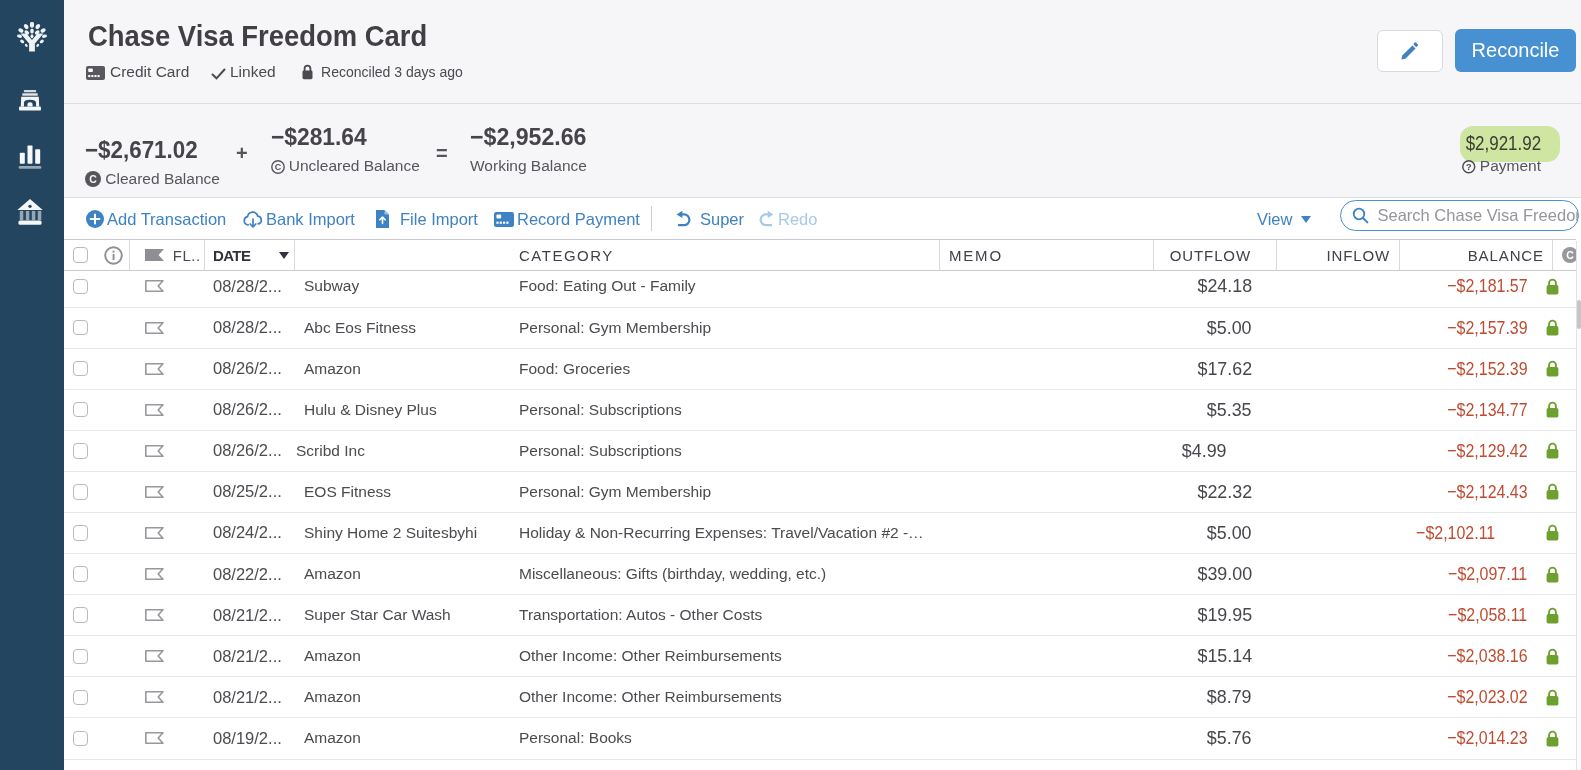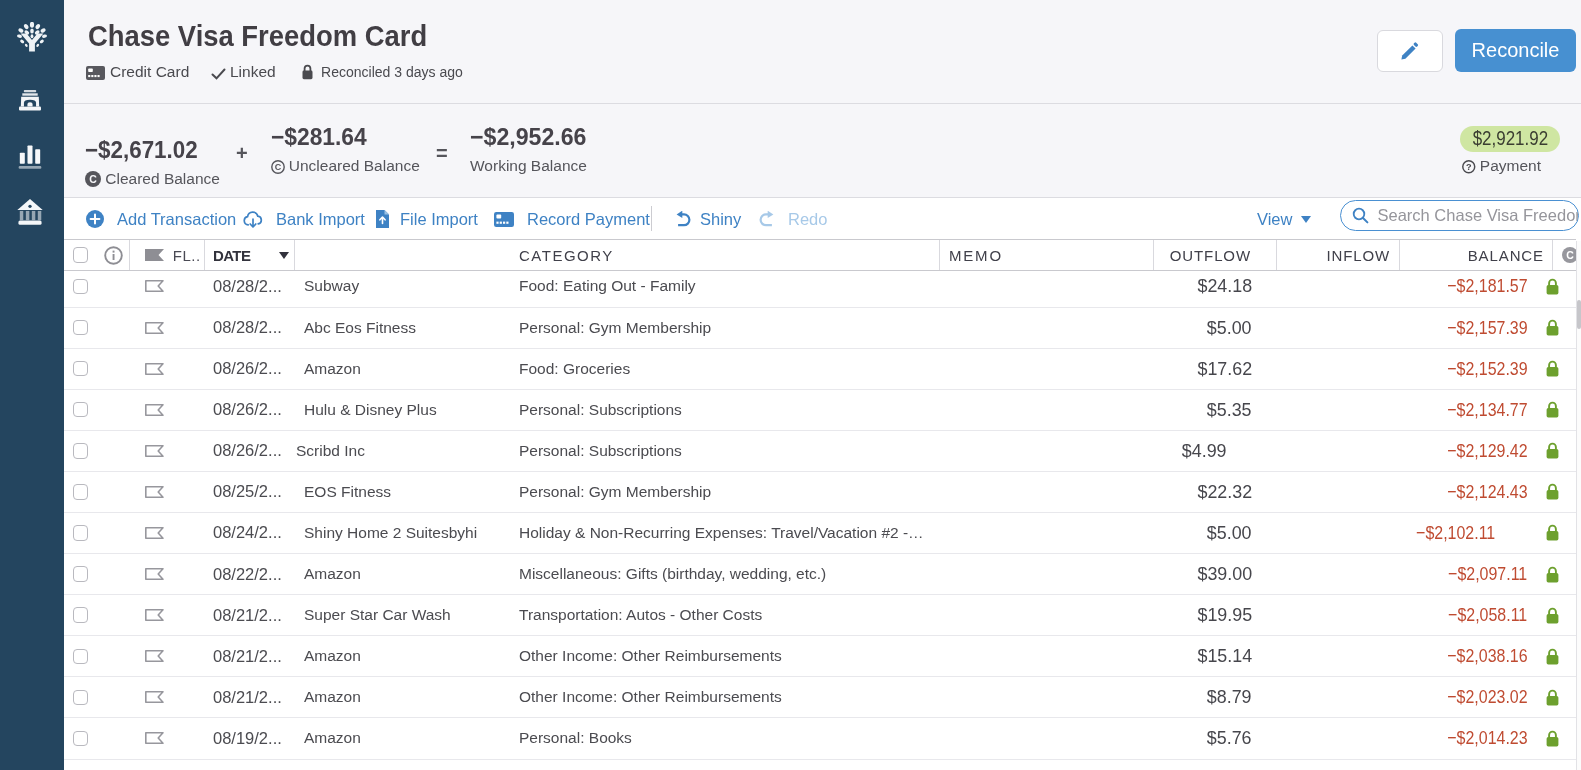--- a/index.html
+++ b/index.html
@@ -8,21 +8,21 @@
 .sidebar { position:absolute; left:0; top:0; width:64px; height:770px; background:#24455f; }
 .sb-ic { position:absolute; left:0; width:64px; text-align:center; }
 .main { position:absolute; left:64px; top:0; width:1517px; height:770px; }
 .hdr { position:absolute; left:0; top:0; width:1517px; height:104px; background:#f6f6f9; border-bottom:1px solid #dcdce1; }
 .title { position:absolute; left:24px; top:20px; font-size:29px; font-weight:700; color:#413e44; transform:scaleX(0.945); transform-origin:0 0; white-space:nowrap; }
 .meta { position:absolute; left:0; top:63px; height:20px; font-size:15.5px; color:#4a4a4f; width:600px; } .meta i { font-style:normal; position:absolute; top:0; white-space:nowrap; }
 .balbar { position:absolute; left:0; top:104px; width:1517px; height:94px; background:#f6f6f9; border-bottom:1px solid #dcdce1; }
 .bignum { font-size:24px; font-weight:700; color:#46434a; transform-origin:0 0; white-space:nowrap; }
 .blabel { font-size:15.5px; color:#55555b; margin-top:6px; }
 .toolbar { position:absolute; left:0; top:198px; width:1517px; height:42px; background:#fff; }
-.tlink { position:absolute; top:0; height:42px; display:flex; align-items:center; gap:13px;
+.tlink { position:absolute; top:0; height:42px; display:flex; align-items:center; gap:3px;
   color:#3e82c4; font-size:16.5px; }
 .thead { position:absolute; left:0; top:239px; width:1512px; height:32px; background:#fff;
   border-top:1px solid #c9c9ce; border-bottom:1px solid #c9c9ce; font-size:15px; color:#40404a; }
 .hc { position:absolute; top:0; height:30px; display:flex; align-items:center; border-right:1px solid #d9d9de; }
 .rows { position:absolute; left:0; top:271px; width:1512px; height:499px; overflow:hidden; }
 .row { position:relative; width:1512px; height:41.1px; border-bottom:1px solid #e8e8ec; font-size:15.5px; color:#4b4b50; }
 .rc { position:absolute; top:0; height:40px; display:flex; align-items:center; }
 .num { justify-content:flex-end; }
 .red { color:#bf4b31; }
 .cb { width:15.5px; height:15.5px; border:1.5px solid #b9b9bf; border-radius:4px; background:#fff; }
@@ -130,21 +130,21 @@
             <circle cx="7" cy="7" r="6.2" fill="none" stroke="#55555b" stroke-width="1.4"></circle>
             <text x="7" y="10.4" font-size="9" font-weight="bold" fill="#55555b" text-anchor="middle" font-family="Liberation Sans">C</text>
           </svg> Uncleared Balance</div>
       </div>
       <div style="position:absolute;left:372px;top:38px;font-size:20px;font-weight:700;color:#55555b;">=</div>
       <div style="position:absolute;left:406px;top:19px;">
         <div class="bignum" style="transform:scaleX(0.964);">−$2,952.66</div>
         <div class="blabel">Working Balance</div>
       </div>
       <div style="position:absolute;left:1396px;top:21.5px;width:100px;">
-        <div style="background:#cfe6a2;border-radius:13px;height:26px;display:flex;align-items:center;justify-content:center;overflow:hidden;">
+        <div style="background:#cfe6a2;border-radius:13px;height:36px;display:flex;align-items:center;overflow:hidden;">
           <span style="font-size:19.5px;color:#3a3d31;transform:scaleX(0.87);white-space:nowrap;">$2,921.92</span>
         </div>
       </div>
       <div style="position:absolute;left:1398px;top:53px;font-size:15.5px;color:#55555b;white-space:nowrap;"><svg width="13.5" height="13.5" viewBox="0 0 14 14" style="vertical-align:-2.5px">
           <circle cx="7" cy="7" r="6.2" fill="none" stroke="#4a4a4f" stroke-width="1.5"></circle>
           <text x="7" y="10.6" font-size="9.5" font-weight="bold" fill="#4a4a4f" text-anchor="middle" font-family="Liberation Sans">?</text>
         </svg> Payment</div>
     </div>
 <div class="toolbar">
       <div class="tlink" style="left:22px;">
@@ -181,21 +181,21 @@
           </g>
         </svg>
         <span>Record Payment</span>
       </div>
       <div style="position:absolute;left:587px;top:8px;height:25px;width:1px;background:#ccccd1;"></div>
       <div class="tlink" style="left:611px;gap:8px;">
         <svg width="17" height="16" viewBox="0 0 17 16">
           <path d="M3.1 14.2 H9 a5.4 5.4 0 0 0 0 -10.8 H6.6" fill="none" stroke="#3e82c4" stroke-width="2.2"></path>
           <path d="M7.3 -0.3 L1.6 3.4 L7.3 7.1 Z" fill="#3e82c4"></path>
         </svg>
-        <span>Shiny</span>
+        <span>Super</span>
       </div>
       <div class="tlink" style="left:694px;color:#a7c9e8;">
         <svg width="17" height="16" viewBox="0 0 17 16">
           <g transform="translate(17,0) scale(-1,1)">
             <path d="M3.1 14.2 H9 a5.4 5.4 0 0 0 0 -10.8 H6.6" fill="none" stroke="#a7c9e8" stroke-width="2.2"></path>
             <path d="M7.3 -0.3 L1.6 3.4 L7.3 7.1 Z" fill="#a7c9e8"></path>
           </g>
         </svg>
         <span>Redo</span>
       </div>

